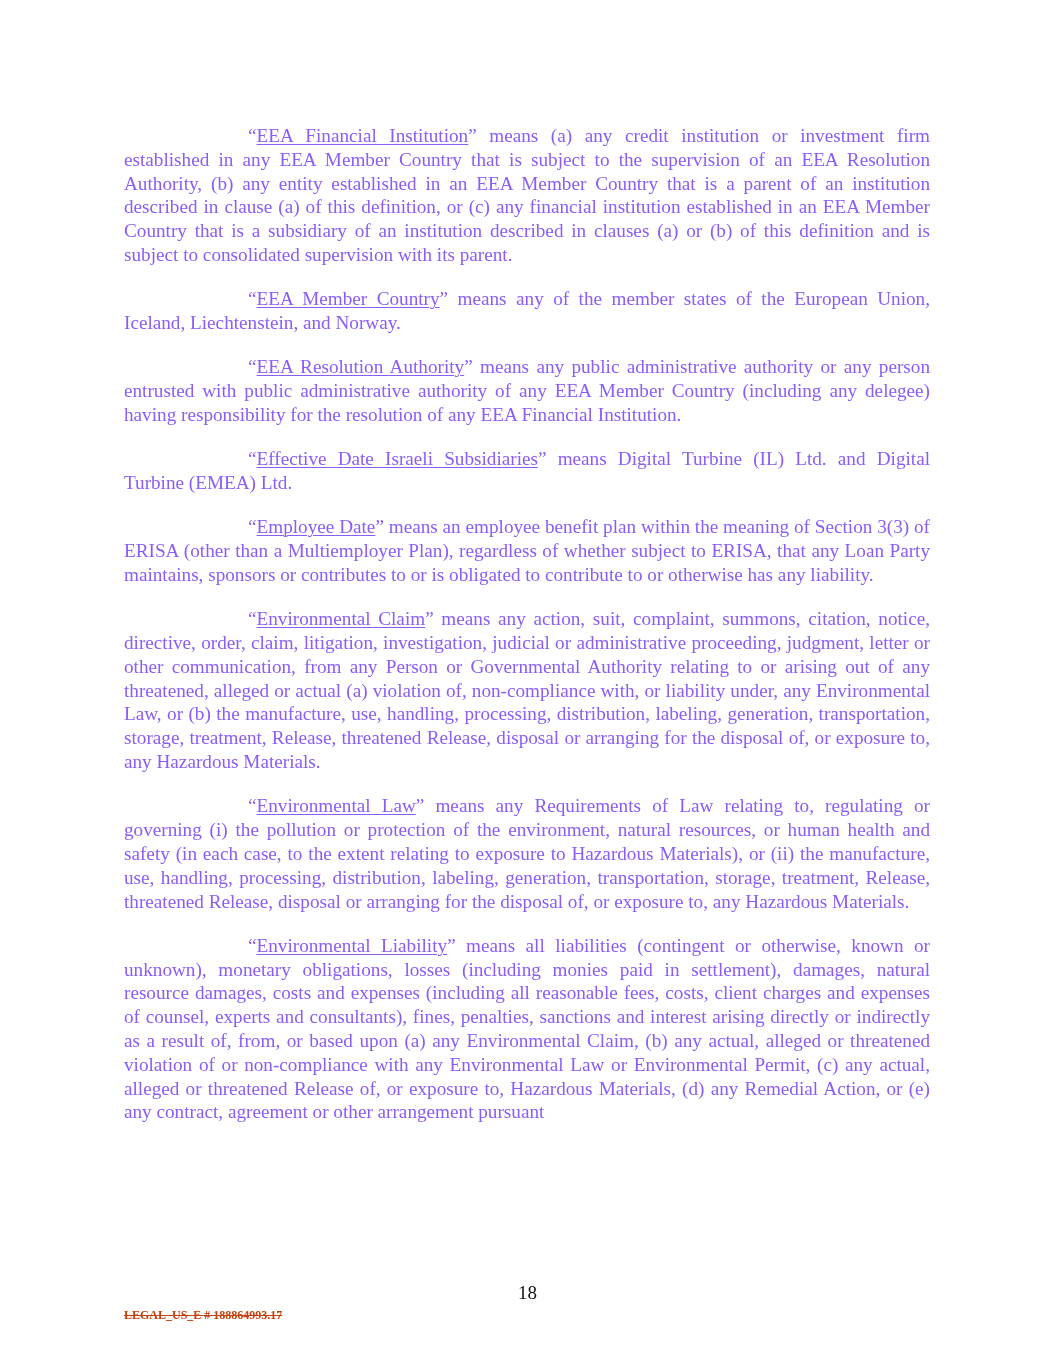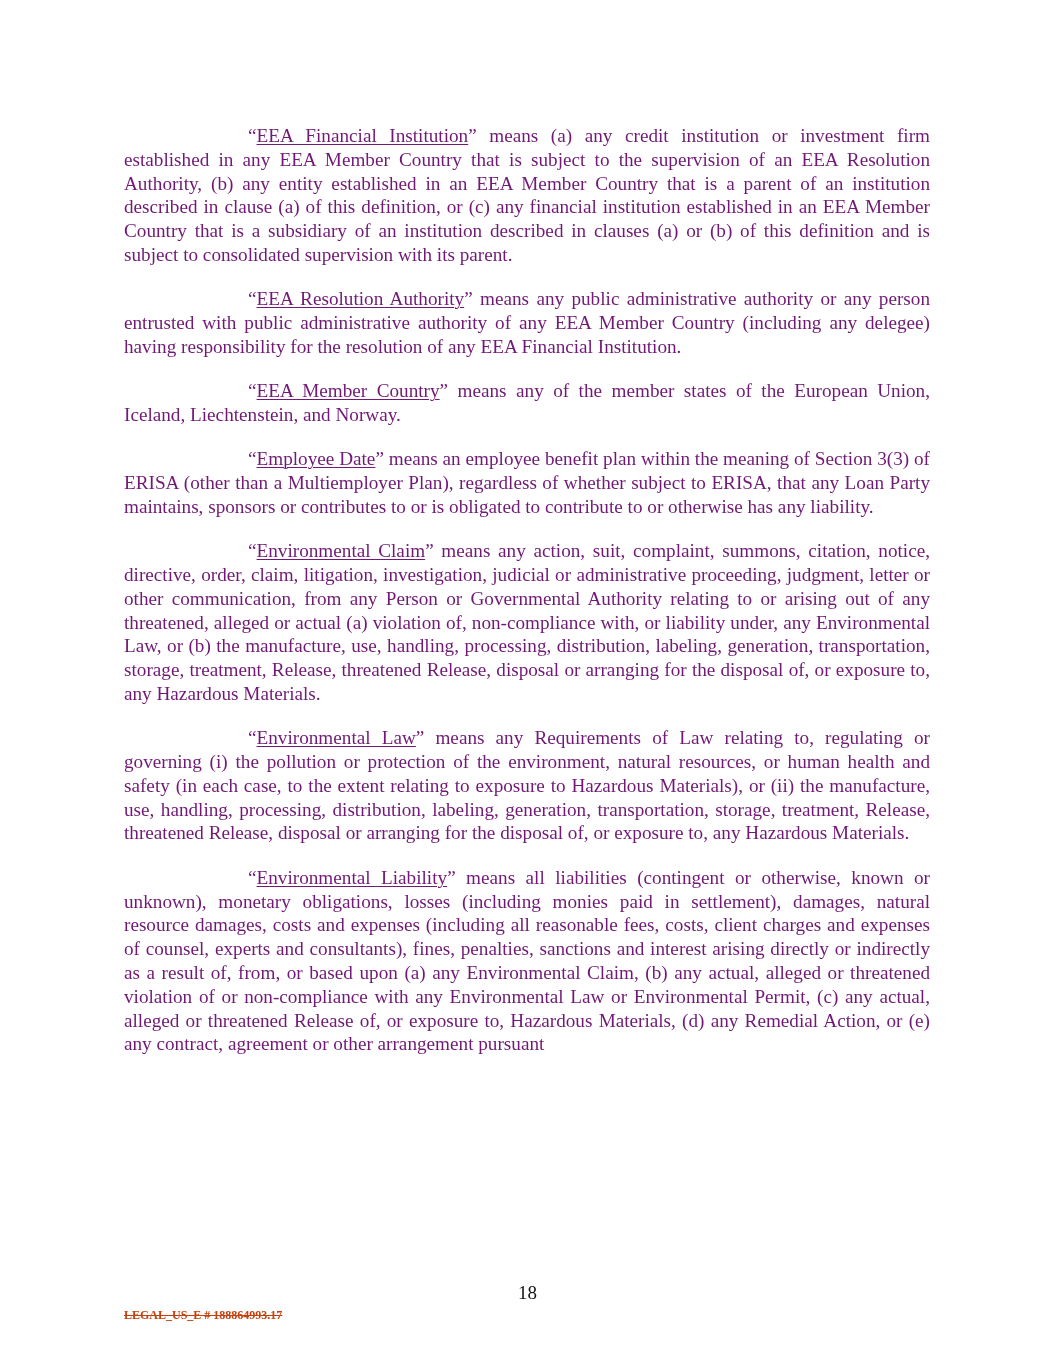--- a/index.html
+++ b/index.html
@@ -5,21 +5,21 @@
   html, body { margin: 0; padding: 0; background: #ffffff; }
   body { width: 1055px; height: 1365px; position: relative; overflow: hidden; }
   .page {
     position: absolute;
     left: 124px;
     top: 124px;
     width: 806px;
     font-family: "Liberation Serif", "DejaVu Serif", serif;
     font-size: 19.2px;
     line-height: 23.8px;
-    color: #701a75;
+    color: #8b5cf6;
   }
   .para {
     margin: 0 0 20.5px 0;
     text-align: justify;
     text-indent: 124px;
   }
   .term { text-decoration: underline; text-underline-offset: 2px; text-decoration-thickness: 1px; }
   .page-number {
     position: absolute;
     left: 0; width: 1055px;
@@ -38,25 +38,26 @@
     font-weight: bold;
     text-decoration: line-through;
   }
 </style>
 </head>
 <body>
 
 <div class="page">
   <p class="para"><span>“</span><span class="term">EEA Financial Institution</span><span>” means (a) any credit institution or investment firm established in any EEA Member Country that is subject to the supervision of an EEA Resolution Authority, (b) any entity established in an EEA Member Country that is a parent of an institution described in clause (a) of this definition, or (c) any financial institution established in an EEA Member Country that is a subsidiary of an institution described in clauses (a) or (b) of this definition and is subject to consolidated supervision with its parent.</span></p>
 
+  <p class="para"><span>“</span><span class="term">EEA Member Country</span><span>” means any of the member states of the European Union, Iceland, Liechtenstein, and Norway.</span></p>
+
   <p class="para"><span>“</span><span class="term">EEA Resolution Authority</span><span>” means any public administrative authority or any person entrusted with public administrative authority of any EEA Member Country (including any delegee) having responsibility for the resolution of any EEA Financial Institution.</span></p>
 
-  <p class="para"><span>“</span><span class="term">EEA Member Country</span><span>” means any of the member states of the European Union, Iceland, Liechtenstein, and Norway.</span></p>
 
-
+  <p class="para"><span>“</span><span class="term">Effective Date Israeli Subsidiaries</span><span>” means Digital Turbine (IL) Ltd. and Digital Turbine (EMEA) Ltd.</span></p>
 
   <p class="para"><span>“</span><span class="term">Employee Date</span><span>” means an employee benefit plan within the meaning of Section 3(3) of ERISA (other than a Multiemployer Plan), regardless of whether subject to ERISA, that any Loan Party maintains, sponsors or contributes to or is obligated to contribute to or otherwise has any liability.</span></p>
 
   <p class="para"><span>“</span><span class="term">Environmental Claim</span><span>” means any action, suit, complaint, summons, citation, notice, directive, order, claim, litigation, investigation, judicial or administrative proceeding, judgment, letter or other communication, from any Person or Governmental Authority relating to or arising out of any threatened, alleged or actual (a) violation of, non-compliance with, or liability under, any Environmental Law, or (b) the manufacture, use, handling, processing, distribution, labeling, generation, transportation, storage, treatment, Release, threatened Release, disposal or arranging for the disposal of, or exposure to, any Hazardous Materials.</span></p>
 
   <p class="para"><span>“</span><span class="term">Environmental Law</span><span>” means any Requirements of Law relating to, regulating  or governing (i) the pollution or protection of the environment, natural resources, or human health and safety (in each case, to the extent relating to exposure to Hazardous Materials), or (ii) the manufacture, use, handling, processing, distribution, labeling, generation, transportation, storage, treatment, Release, threatened Release, disposal or arranging for the disposal of, or exposure to, any Hazardous Materials.</span></p>
 
   <p class="para"><span>“</span><span class="term">Environmental Liability</span><span>” means all liabilities (contingent or otherwise, known or unknown), monetary obligations, losses (including monies paid in settlement), damages, natural resource damages, costs and expenses (including all reasonable fees, costs, client charges and expenses of counsel, experts and consultants), fines, penalties, sanctions and interest arising directly or indirectly as a result of, from, or based upon (a) any Environmental Claim, (b) any actual, alleged or threatened violation of  or non-compliance with any Environmental Law or Environmental Permit, (c) any actual, alleged or threatened Release of, or exposure to, Hazardous Materials, (d) any Remedial Action, or (e) any contract, agreement or other arrangement pursuant</span></p>
 </div>
 

